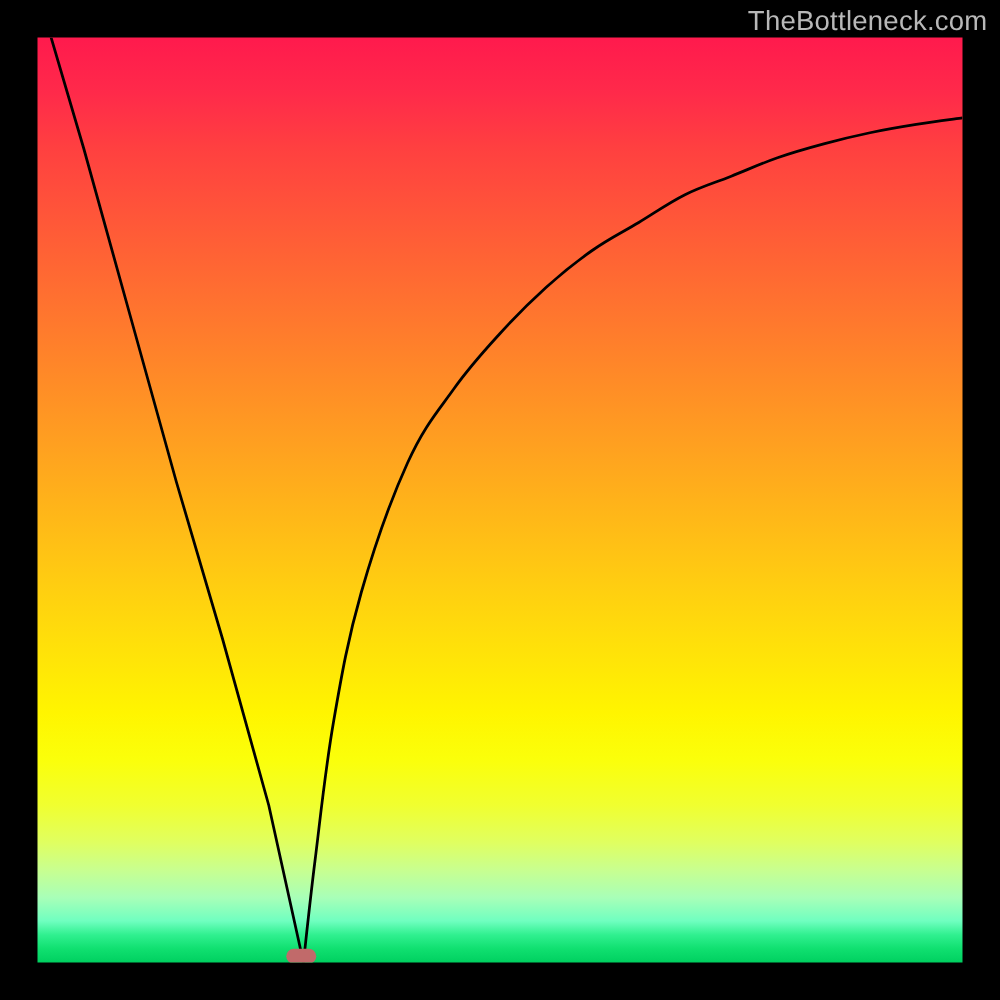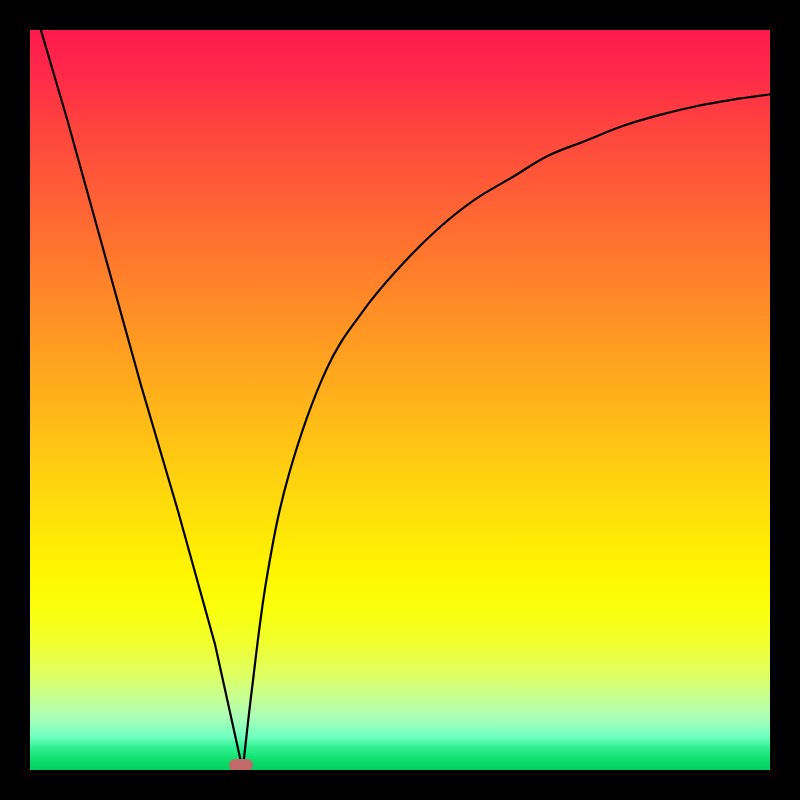--- a/index.html
+++ b/index.html
@@ -69,19 +69,20 @@
   .marker {
     position: absolute;
     background: #c16a6a;
     border-radius: 8px;
   }
 </style>
 </head>
 <body>
 
 <div class="frame">
+  <div class="watermark">TheBottleneck.com</div>
   <div class="plot-area">
     <svg class="curve" viewBox="0 0 740 740" preserveAspectRatio="none">
       <path id="curve-path" d="M0.00 -37.00 L37.00 88.80 L74.00 222.00 L111.00 355.20 L148.00 481.00 L185.00 614.20 L212.75 740.00 C214.41 725.35, 217.67 693.23, 222.00 658.60 C226.33 623.97, 230.14 586.23, 236.80 547.60 C243.46 508.97, 248.34 481.30, 259.00 444.00 C269.66 406.70, 282.68 369.70, 296.00 340.40 C309.32 311.10, 319.68 299.85, 333.00 281.20 C346.32 262.55, 356.68 251.45, 370.00 236.80 C383.32 222.15, 393.68 211.79, 407.00 199.80 C420.32 187.81, 430.68 179.52, 444.00 170.20 C457.32 160.88, 467.68 155.99, 481.00 148.00 C494.32 140.01, 504.68 132.46, 518.00 125.80 C531.32 119.14, 541.68 116.33, 555.00 111.00 C568.32 105.67, 578.68 100.86, 592.00 96.20 C605.32 91.54, 615.68 88.70, 629.00 85.10 C642.32 81.50, 652.68 79.02, 666.00 76.22 C679.32 73.42, 689.68 71.69, 703.00 69.56 C716.32 67.43, 733.34 65.31, 740.00 64.38" fill="none" stroke="#000" stroke-width="2.2" stroke-linejoin="round" stroke-linecap="round"></path>
     </svg>
     <div id="marker" class="marker" style="width: 24px; height: 12px; left: 198.9px; top: 729px;"></div>
   </div>
 </div>
 
 </body></html>

